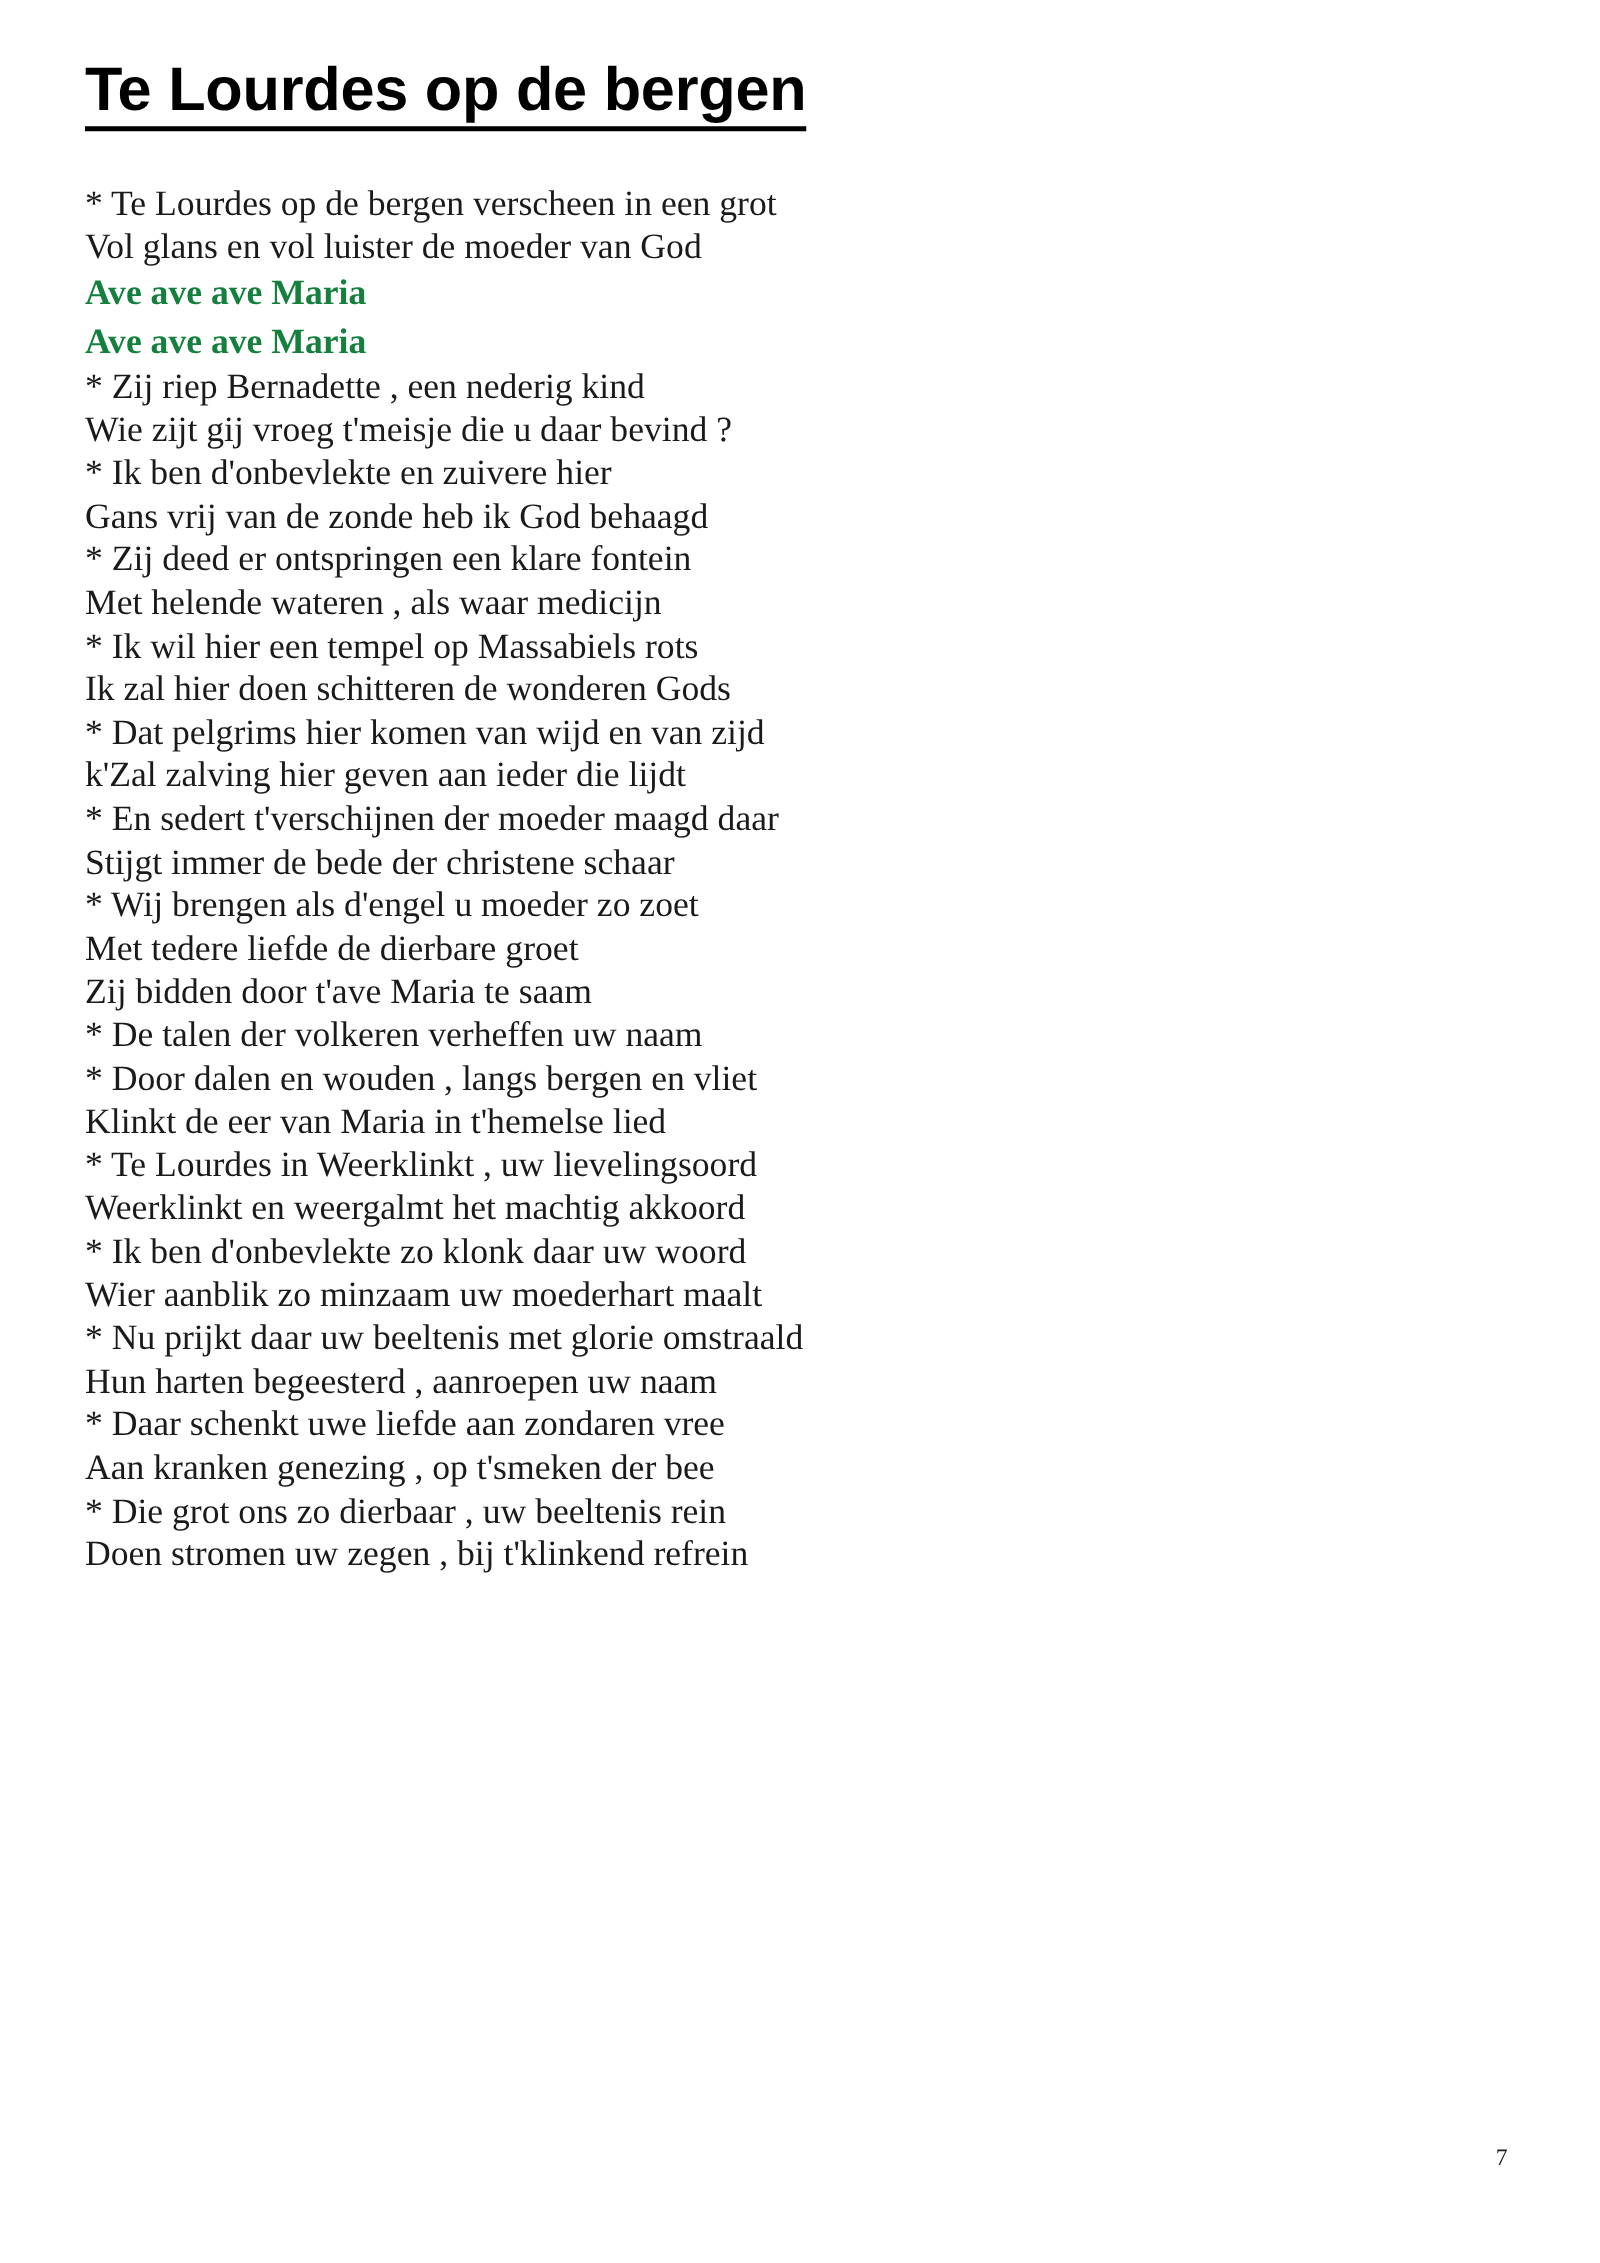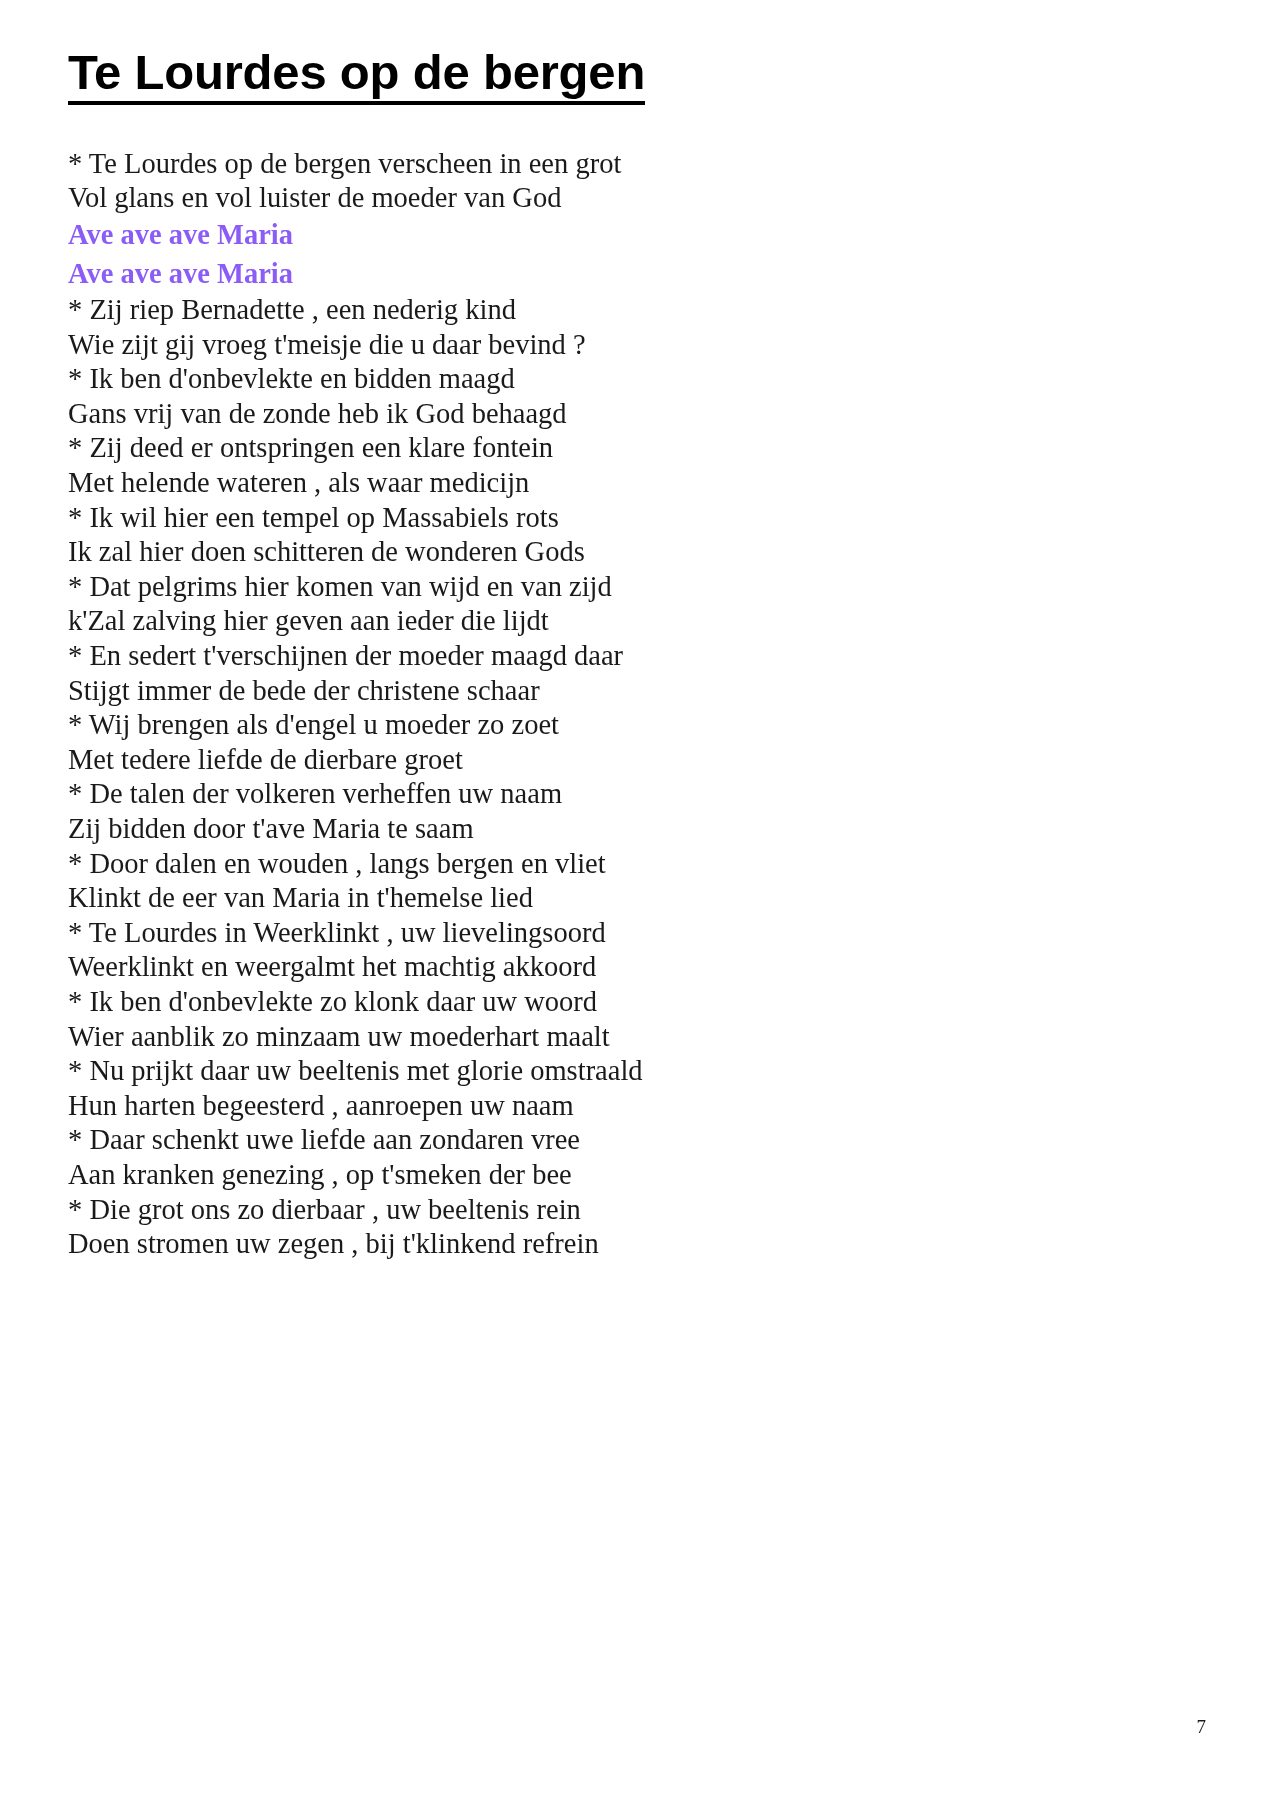--- a/index.html
+++ b/index.html
@@ -43,21 +43,21 @@
   }
   .lyric-line {
     white-space: pre-wrap;
     margin: 0;
     padding: 0;
   }
   .lyric-line.refrain {
     font-weight: bold;
     font-size: 28.5px;
     line-height: 38.5px;
-    color: #8b5cf6;
+    color: #15803d;
   }
   .page-number {
     position: absolute;
     right: 74px;
     bottom: 74px;
     font-family: "Liberation Serif", "DejaVu Serif", serif;
     font-size: 19px;
     line-height: 1;
     color: #1a1a1a;
   }
@@ -71,34 +71,34 @@
 
     <h1 class="doc-title">Te Lourdes op de bergen</h1>
 
     <div class="lyrics">
         <p class="lyric-line">* Te Lourdes op de bergen verscheen in een grot</p>
         <p class="lyric-line">Vol glans en vol luister de moeder van God</p>
         <p class="lyric-line refrain">Ave ave ave Maria</p>
         <p class="lyric-line refrain">Ave ave ave Maria</p>
         <p class="lyric-line">* Zij riep Bernadette , een nederig kind</p>
         <p class="lyric-line">Wie zijt gij vroeg t'meisje die u daar bevind ?</p>
-        <p class="lyric-line">* Ik ben d'onbevlekte en bidden maagd</p>
+        <p class="lyric-line">* Ik ben d'onbevlekte en zuivere hier</p>
         <p class="lyric-line">Gans vrij van de zonde heb ik God behaagd</p>
         <p class="lyric-line">* Zij deed er ontspringen een klare fontein</p>
         <p class="lyric-line">Met helende wateren , als waar medicijn</p>
         <p class="lyric-line">* Ik wil hier een tempel op Massabiels rots</p>
         <p class="lyric-line">Ik zal hier doen schitteren de wonderen Gods</p>
         <p class="lyric-line">* Dat pelgrims hier komen van wijd en van zijd</p>
         <p class="lyric-line">k'Zal zalving hier geven aan ieder die lijdt</p>
         <p class="lyric-line">* En sedert t'verschijnen der moeder maagd daar</p>
         <p class="lyric-line">Stijgt immer de bede der christene schaar</p>
         <p class="lyric-line">* Wij brengen als d'engel u moeder zo zoet</p>
         <p class="lyric-line">Met tedere liefde de dierbare groet</p>
+        <p class="lyric-line">Zij bidden door t'ave Maria te saam</p>
         <p class="lyric-line">* De talen der volkeren verheffen uw naam</p>
-        <p class="lyric-line">Zij bidden door t'ave Maria te saam</p>
         <p class="lyric-line">* Door dalen en wouden , langs bergen en vliet</p>
         <p class="lyric-line">Klinkt de eer van Maria in t'hemelse lied</p>
         <p class="lyric-line">* Te Lourdes in Weerklinkt , uw lievelingsoord</p>
         <p class="lyric-line">Weerklinkt en weergalmt het machtig akkoord</p>
         <p class="lyric-line">* Ik ben d'onbevlekte zo klonk daar uw woord</p>
         <p class="lyric-line">Wier aanblik zo minzaam uw moederhart maalt</p>
         <p class="lyric-line">* Nu prijkt daar uw beeltenis met glorie omstraald</p>
         <p class="lyric-line">Hun harten begeesterd , aanroepen uw naam</p>
         <p class="lyric-line">* Daar schenkt uwe liefde aan zondaren vree</p>
         <p class="lyric-line">Aan kranken genezing , op t'smeken der bee</p>

